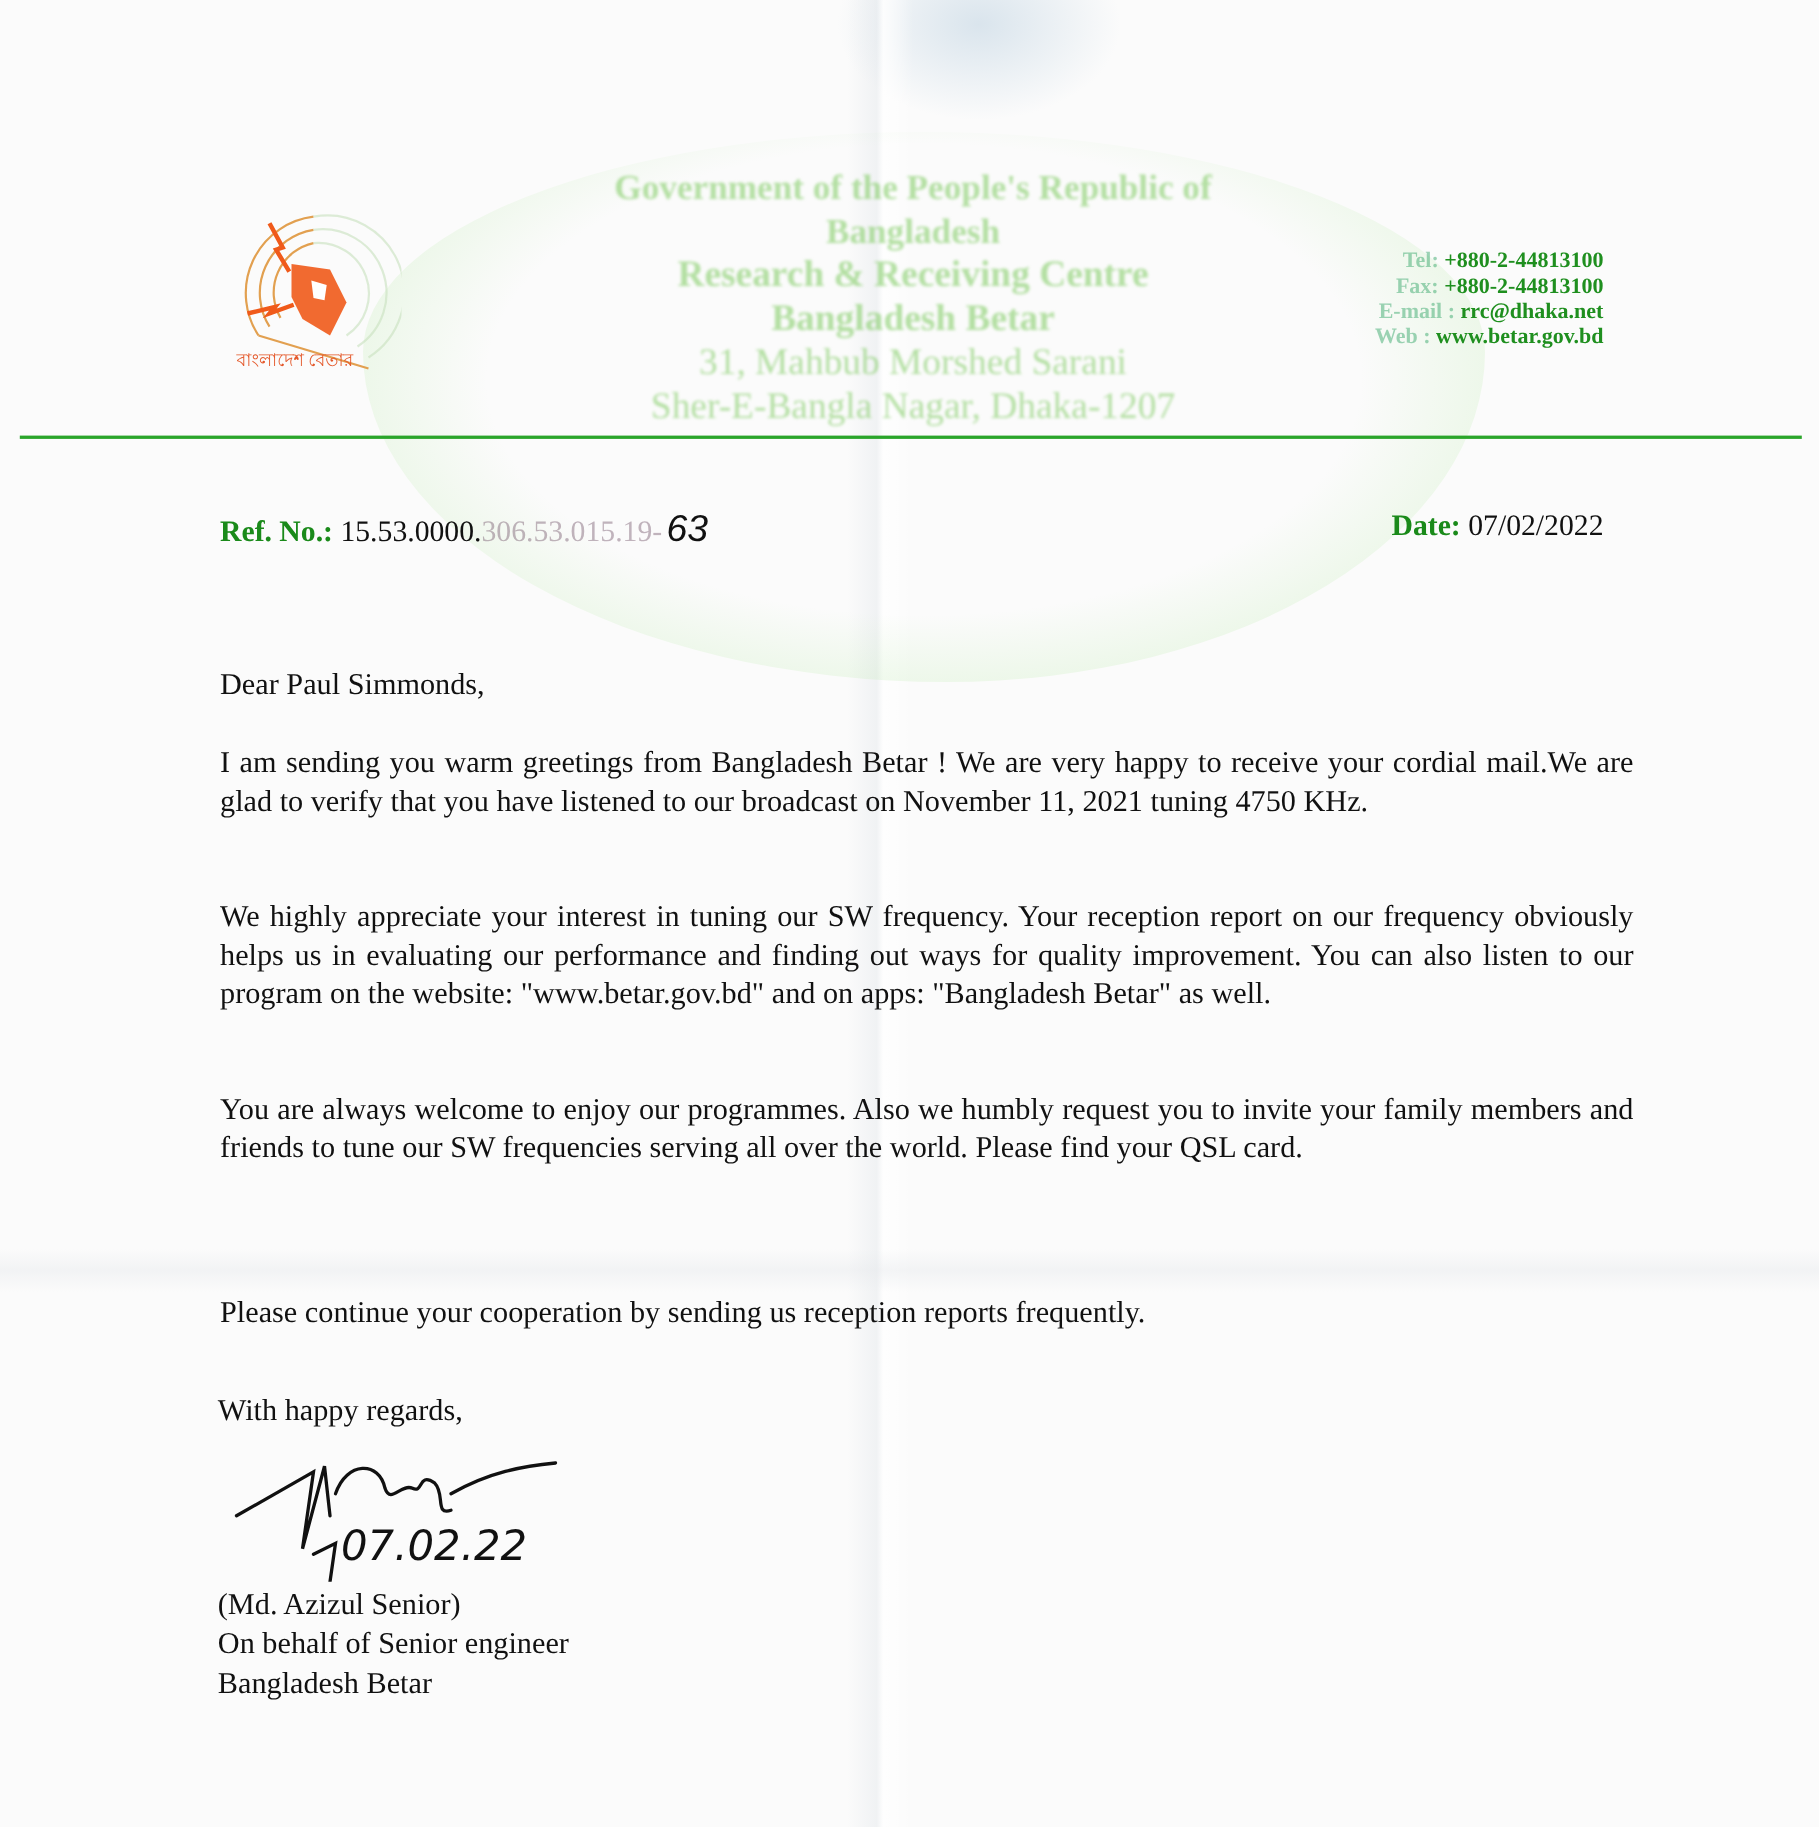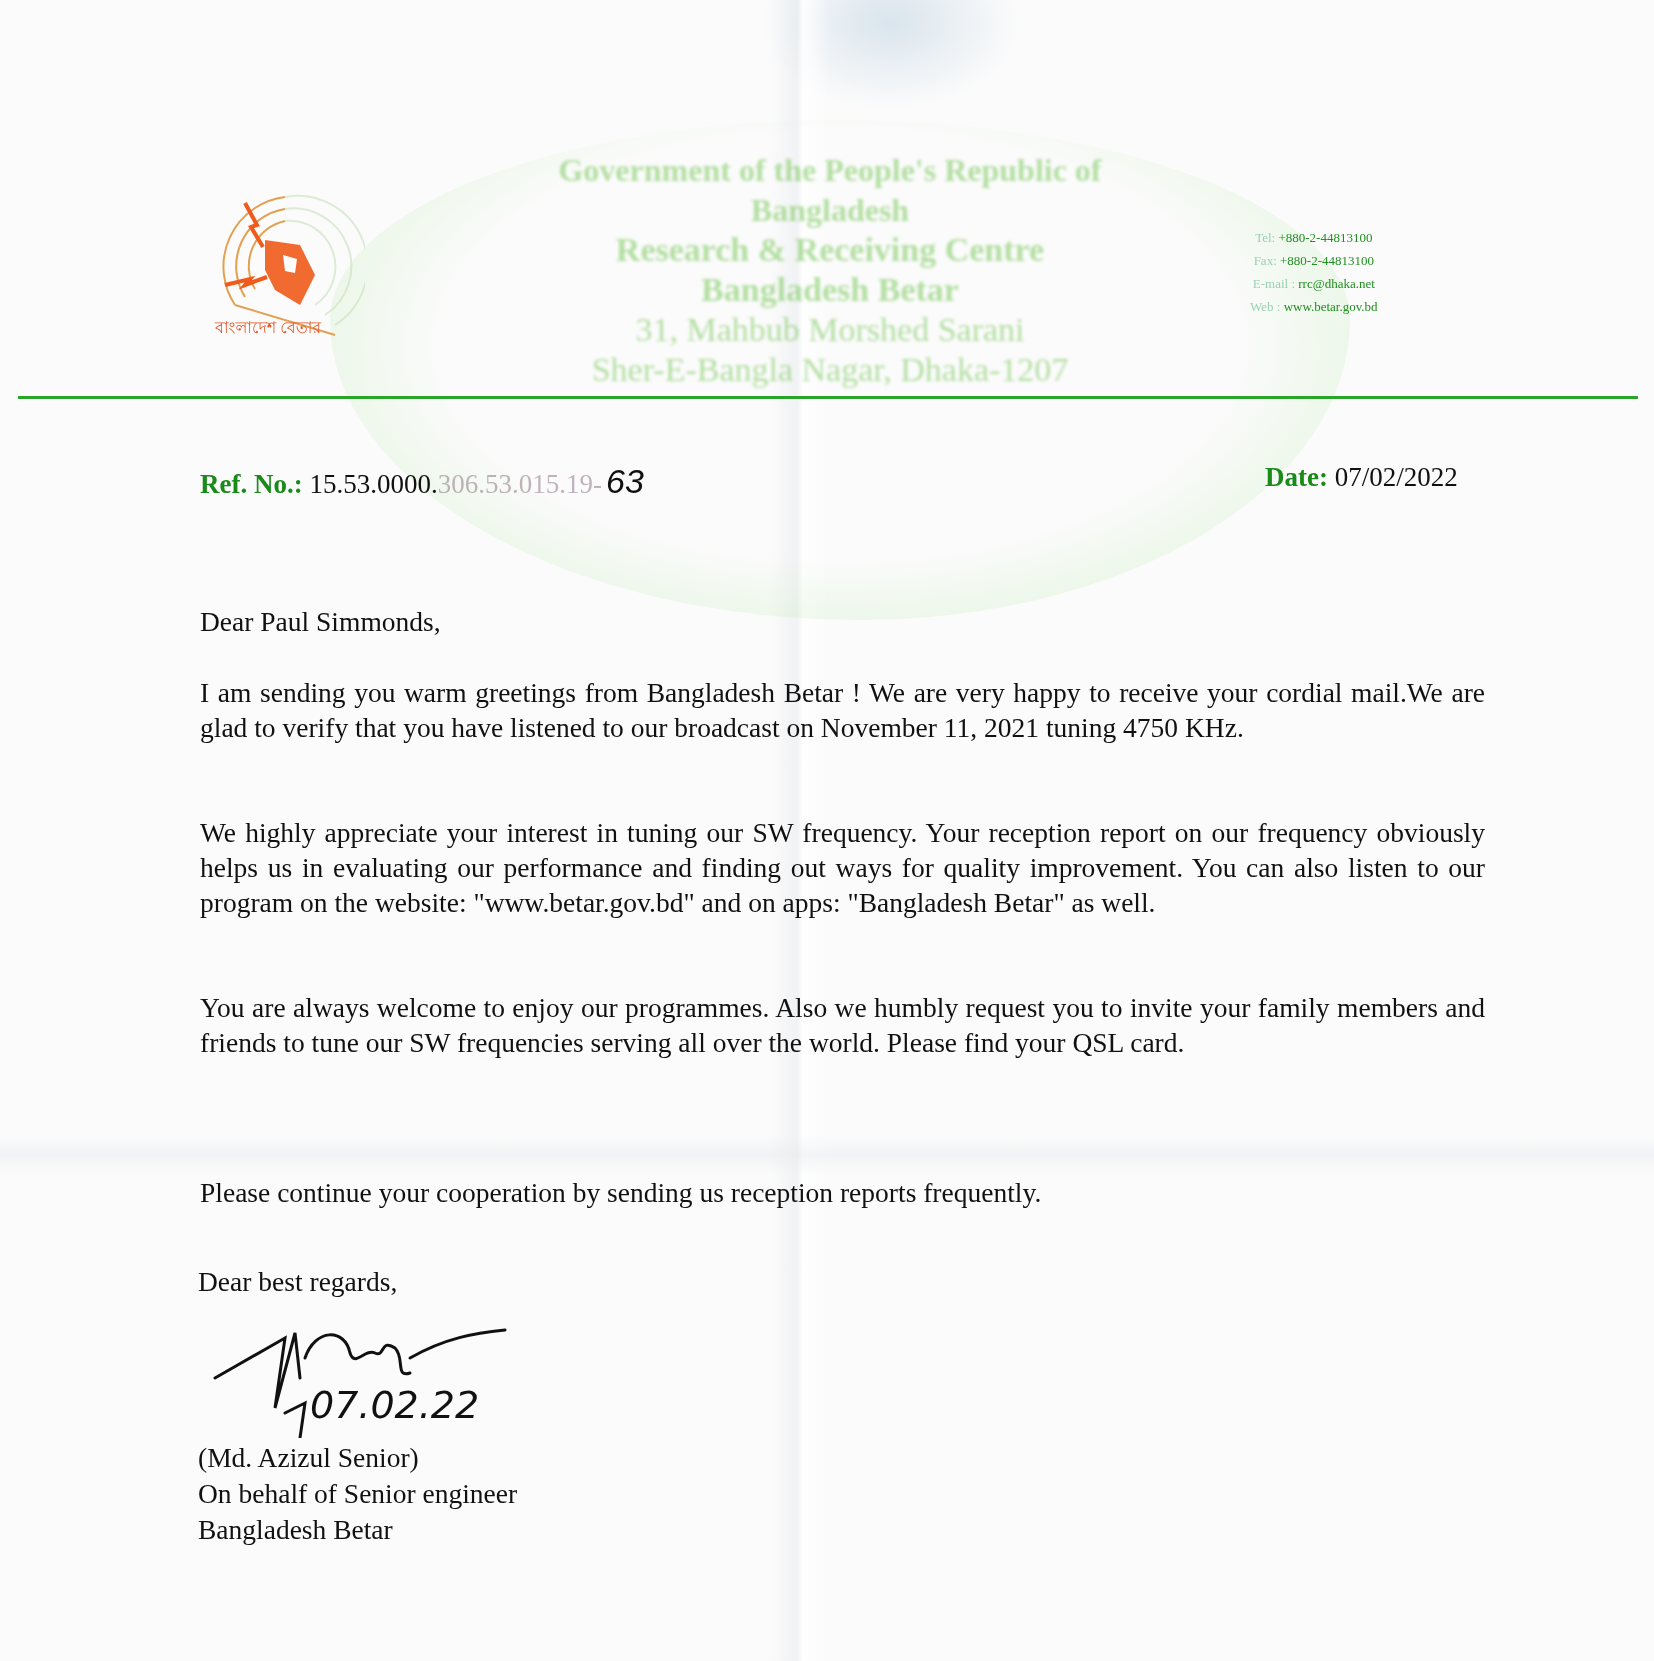--- a/index.html
+++ b/index.html
@@ -29,22 +29,22 @@
   .logo {
     position:absolute; left:205px; top:185px; width:160px; height:160px;
   }
   .letterhead {
     position:absolute; left:480px; top:150px; width:700px; text-align:center;
     color:rgba(120,200,90,0.55); font-weight:bold; font-size:34px; line-height:40px;
     filter:blur(1.6px);
   }
   .letterhead .l1 { font-size:32px; }
   .contact {
-    position:absolute; left:1250px; top:226px; font-size:13px; line-height:23px;
-    color:#1f8f1f; text-align:center;
+    position:absolute; left:1250px; top:226px; font-size:20px; line-height:23px;
+    color:#1f8f1f; text-align:right;font-weight:bold;
   }
   .contact div { white-space:nowrap; }
   .contact .lbl { color:rgba(60,170,110,0.5); }
   .rule {
     position:absolute; left:18px; top:396px; width:1620px; height:3px; background:#2aa52a;
   }
   .ref {
     position:absolute; left:200px; top:462px; font-size:27px;
   }
   .ref .lbl, .date .lbl { color:#1a8a1a;font-weight:bold; }
@@ -119,21 +119,21 @@
   <span class="lbl">Date:</span>
   <span>07/02/2022</span>
 </div>
 
 <div class="body-text salutation">Dear Paul Simmonds,</div>
 <div class="body-text p1">I am sending you warm greetings from Bangladesh Betar ! We are very happy to receive your cordial mail.We are glad to verify that you have listened to our broadcast on November 11, 2021 tuning 4750 KHz.</div>
 <div class="body-text p2">We highly appreciate your interest in tuning our SW frequency. Your reception report on our frequency obviously helps us in evaluating our performance and finding out ways for quality improvement. You can also listen to our program on the website: "www.betar.gov.bd" and on apps: "Bangladesh Betar" as well.</div>
 <div class="body-text p3">You are always welcome to enjoy our programmes. Also we humbly request you to invite your family members and friends to tune our SW frequencies serving all over the world. Please find your QSL card.</div>
 <div class="body-text p4">Please continue your cooperation by sending us reception reports frequently.</div>
 
-<div class="closing">Dear best regards,</div>
+<div class="closing">With happy regards,</div>
 
 <svg class="signature" viewBox="0 0 330 120">
   <g fill="none" stroke="#111" stroke-width="3" stroke-linecap="round">
     <path d="M10 60 L80 20 L70 90 L90 15 L95 60"></path>
     <path d="M100 40 C110 10 140 10 145 35 C150 50 160 30 170 35 C180 40 175 20 190 30 C200 40 190 60 205 55"></path>
     <path d="M205 40 C240 20 270 15 300 12"></path>
     <path d="M80 95 L100 85 L95 120"></path>
   </g>
   <text x="105" y="100" font-size="38" font-family="DejaVu Sans, sans-serif" font-style="italic" fill="#111">07.02.22</text>
 </svg>

